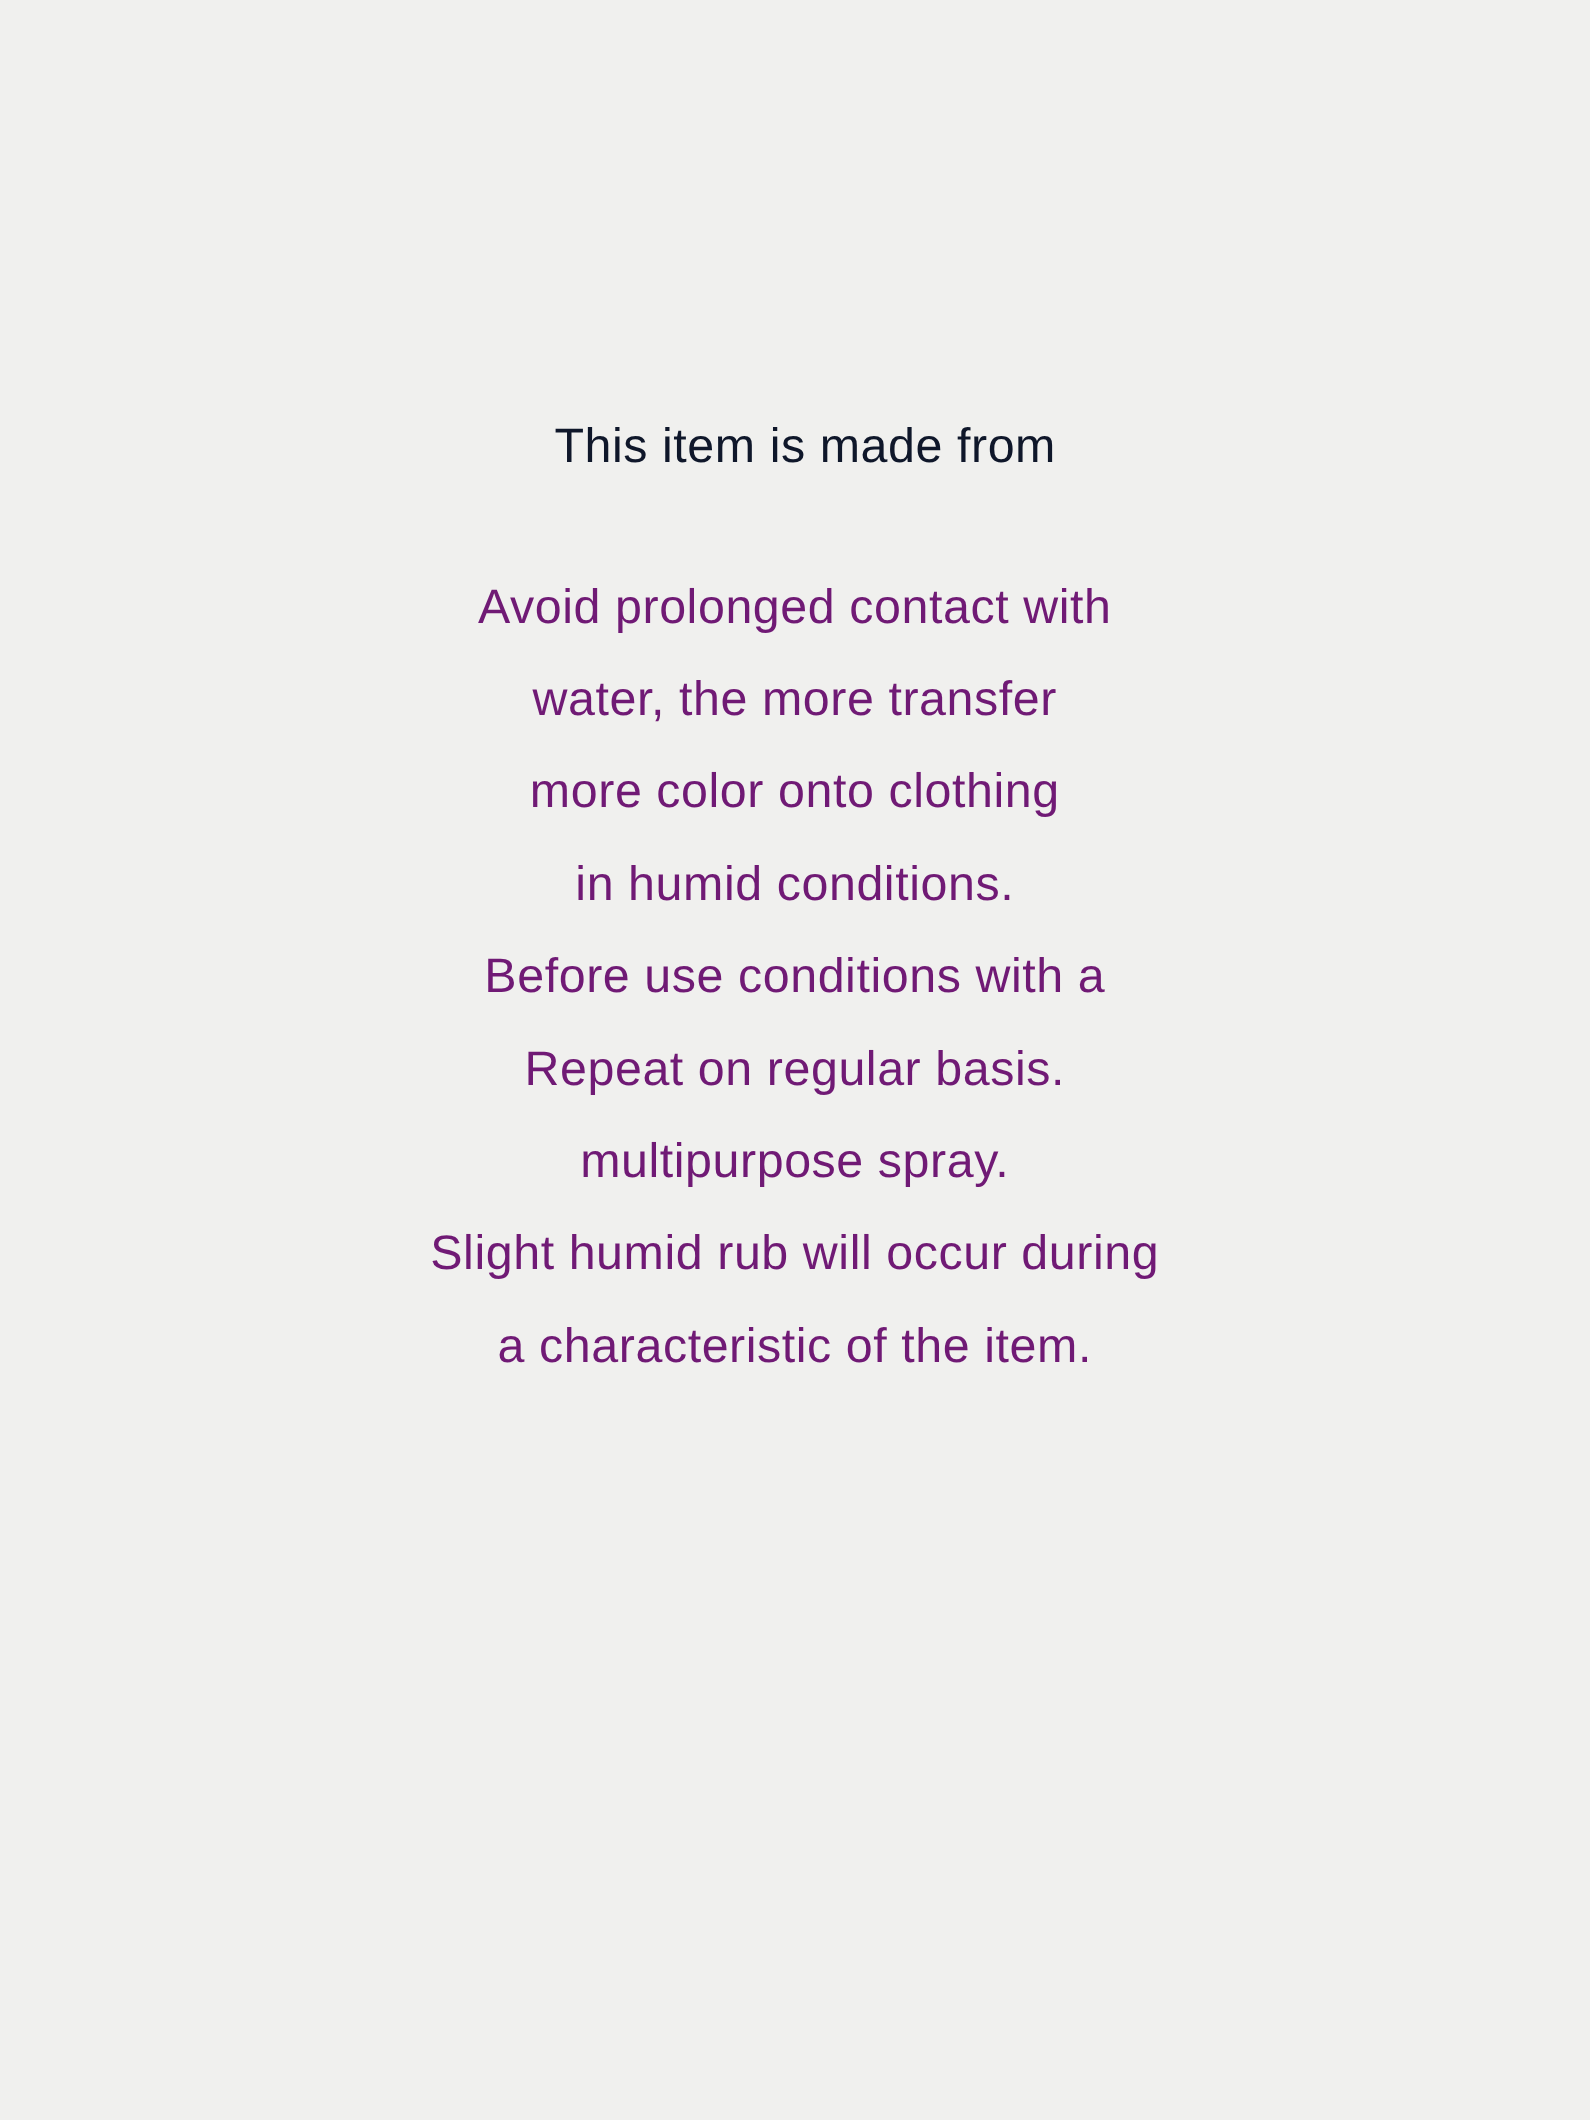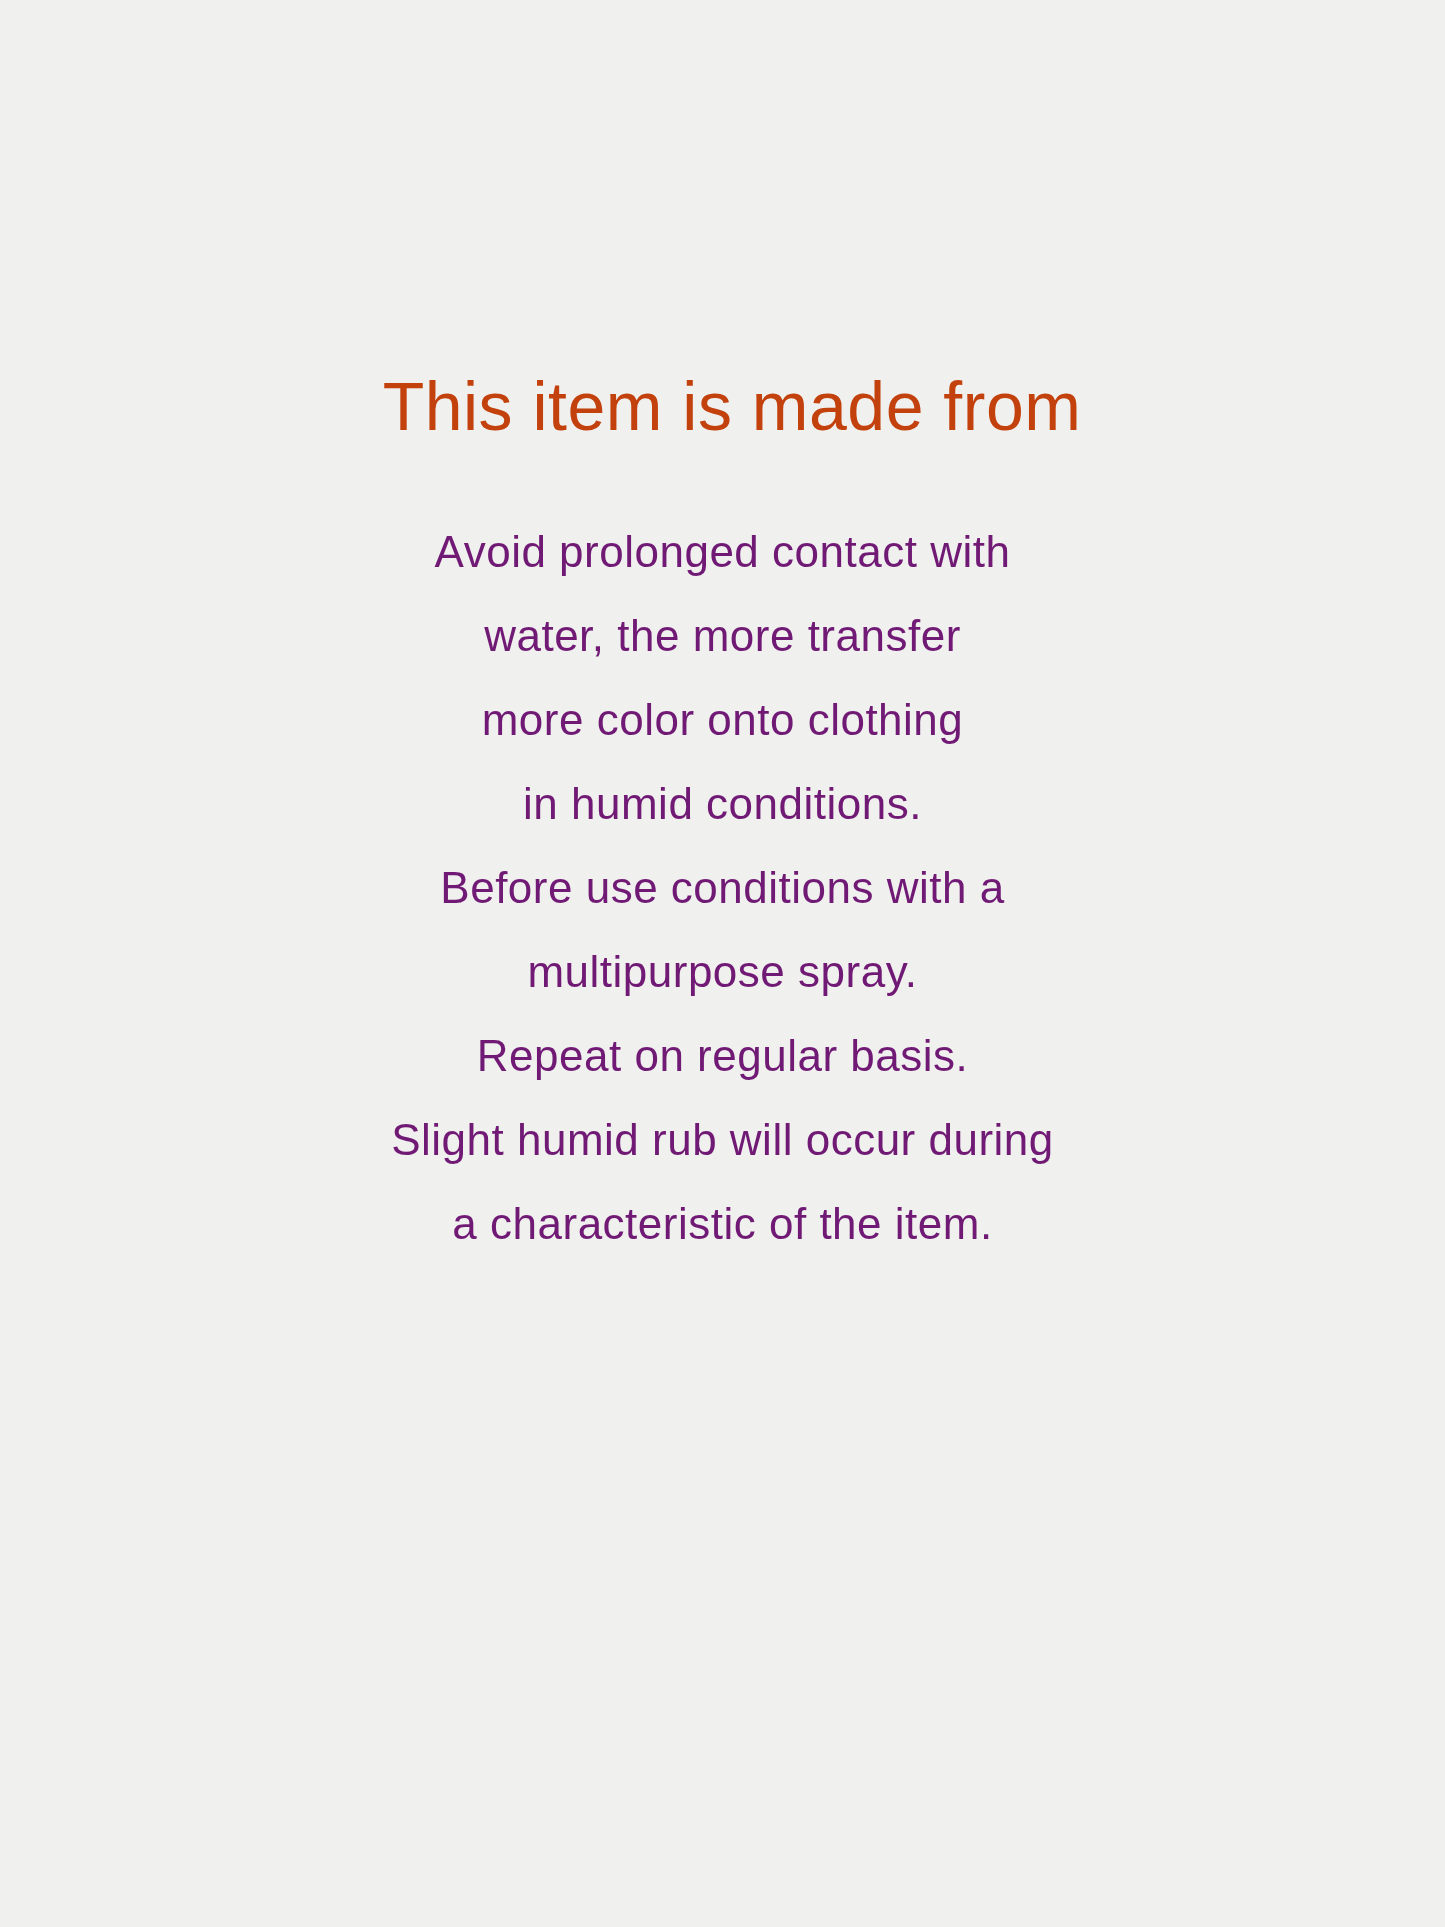--- a/index.html
+++ b/index.html
@@ -15,24 +15,24 @@
     overflow: hidden;
   }
   .care-card {
     width: 100%;
     height: 100%;
     box-sizing: border-box;
     padding-top: 378px;
     text-align: center;
   }
   .intro-line {
-    font-size: 68px;
+    font-size: 44px;
     line-height: 56px;
     letter-spacing: 0.5px;
-    color: #c2410c;
+    color: #0f172a;
     margin-left: 19px;
   }
   .material-name {
     margin-top: 72px;
     font-family: "Liberation Serif", serif;
     font-style: italic;
     font-weight: 600;
     font-size: 78px;
     line-height: 78px;
     letter-spacing: 1px;
@@ -54,18 +54,18 @@
 <div class="care-card">
   <div class="intro-line">This item is made from</div>
 
 
   <div class="care-text">
     <div class="care-line">Avoid prolonged contact with</div>
     <div class="care-line">water, the more transfer</div>
     <div class="care-line">more color onto clothing</div>
     <div class="care-line">in humid conditions.</div>
     <div class="care-line">Before use conditions with a</div>
+    <div class="care-line">Repeat on regular basis.</div>
     <div class="care-line">multipurpose spray.</div>
-    <div class="care-line">Repeat on regular basis.</div>
     <div class="care-line">Slight humid rub will occur during</div>
     <div class="care-line">a characteristic of the item.</div>
   </div>
 </div>
 
 </body></html>

